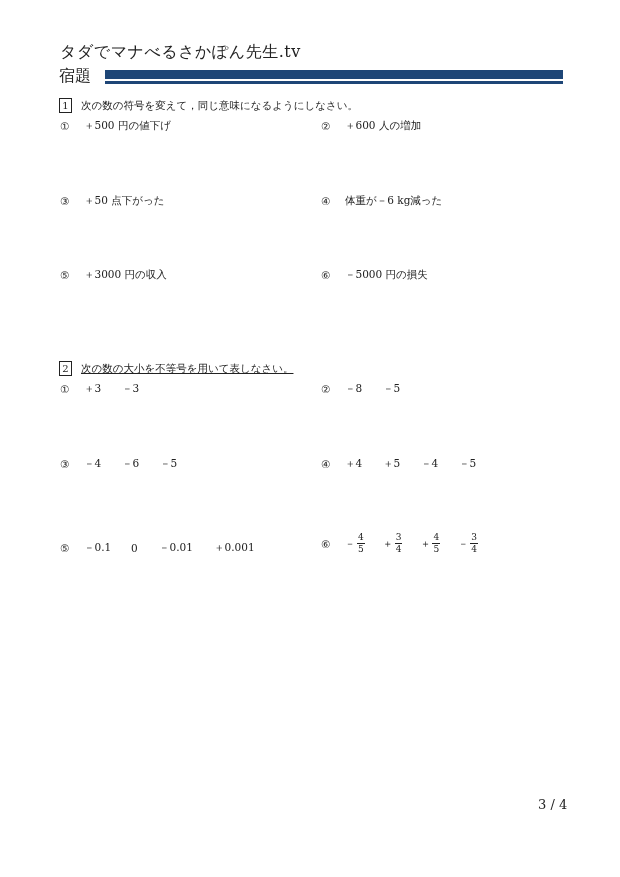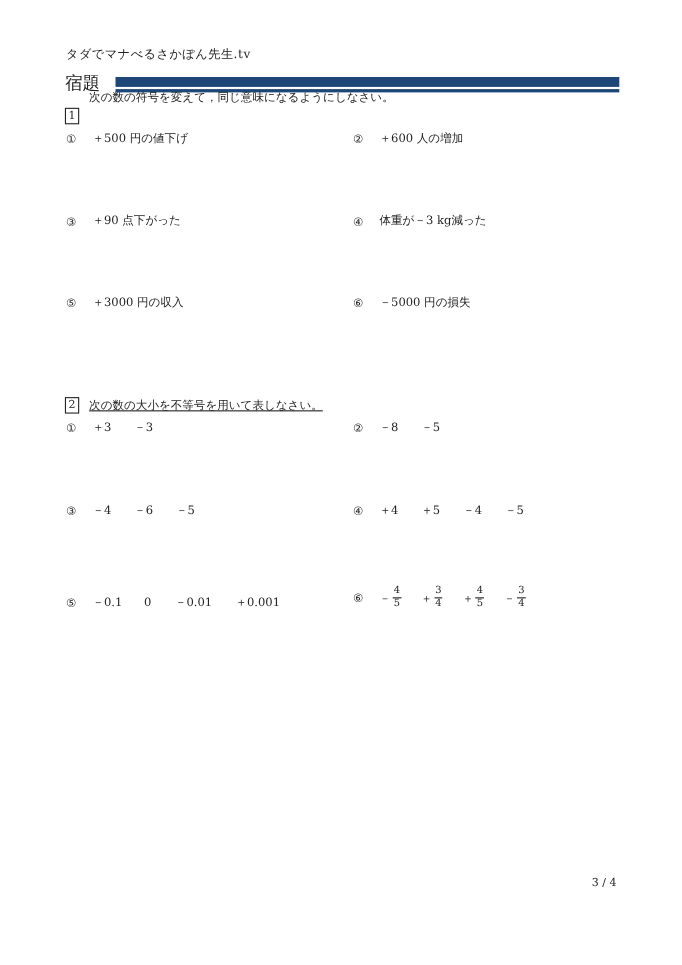--- a/index.html
+++ b/index.html
@@ -2,64 +2,64 @@
 <html><head>
 <meta charset="utf-8">
 <style>
   html, body { margin: 0; padding: 0; background: #ffffff; }
   body {
     width: 620px; height: 877px; position: relative; overflow: hidden;
     font-family: "DejaVu Serif", "Liberation Serif", serif;
     color: #222222;
   }
   .abs { position: absolute; }
-  .site-title { left: 60px; top: 42px; font-size: 11px; letter-spacing: 0.5px; }
+  .site-title { left: 60px; top: 42px; font-size: 16px; letter-spacing: 0.5px; }
   .page-heading { left: 59px; top: 64px; font-size: 16px; line-height: 24px; }
   .bar-thick { left: 105px; top: 70px; width: 458px; height: 9px; background: #1e4677; }
   .bar-thin { left: 105px; top: 81px; width: 458px; height: 3px; background: #1e4677; }
   .qnum-box {
     width: 11px; height: 13px; border: 1px solid #222; font-size: 10px;
     line-height: 13px; text-align: center;
   }
   .instr { font-size: 10.5px; }
   .item { font-size: 10.5px; display: flex; align-items: center; white-space: nowrap; }
   .item .num { width: 24px; display: inline-block; }
   .vals span { display: inline-block; }
   .frac-item { display: flex; align-items: center; font-size: 10px; }
   .frac-wrap { display: inline-flex; align-items: center; margin-right: 18px; }
   .frac { display: inline-flex; flex-direction: column; align-items: center; font-size: 9px; line-height: 11px; margin-left: 2px; }
   .frac .n { border-bottom: 1px solid #222; padding: 0 1px; }
-  .page-num { left: 538px; top: 797px; font-size: 10px; }
+  .page-num { left: 538px; top: 797px; font-size: 13px; }
 </style>
 </head>
 <body>
 
 <div class="abs site-title">タダでマナべるさかぽん先生.tv</div>
 <div class="abs page-heading">宿題</div>
 <div class="abs bar-thick"></div>
 <div class="abs bar-thin"></div>
 
 <div class="abs qnum-box" style="left:59px; top:98px;">1</div>
-<div class="abs instr" style="left:81px; top:82px;">次の数の符号を変えて，同じ意味になるようにしなさい。</div>
+<div class="abs instr" style="left:81px; top:99px;">次の数の符号を変えて，同じ意味になるようにしなさい。</div>
 
 <div class="abs item" style="left:60px; top:119px;">
   <span class="num">①</span>
   <span>＋500 円の値下げ</span>
 </div>
 <div class="abs item" style="left:321px; top:119px;">
   <span class="num">②</span>
   <span>＋600 人の増加</span>
 </div>
 <div class="abs item" style="left:60px; top:194px;">
   <span class="num">③</span>
-  <span>＋90 点下がった</span>
+  <span>＋50 点下がった</span>
 </div>
 <div class="abs item" style="left:321px; top:194px;">
   <span class="num">④</span>
-  <span>体重が－3 kg減った</span>
+  <span>体重が－6 kg減った</span>
 </div>
 <div class="abs item" style="left:60px; top:268px;">
   <span class="num">⑤</span>
   <span>＋3000 円の収入</span>
 </div>
 <div class="abs item" style="left:321px; top:268px;">
   <span class="num">⑥</span>
   <span>－5000 円の損失</span>
 </div>
 

